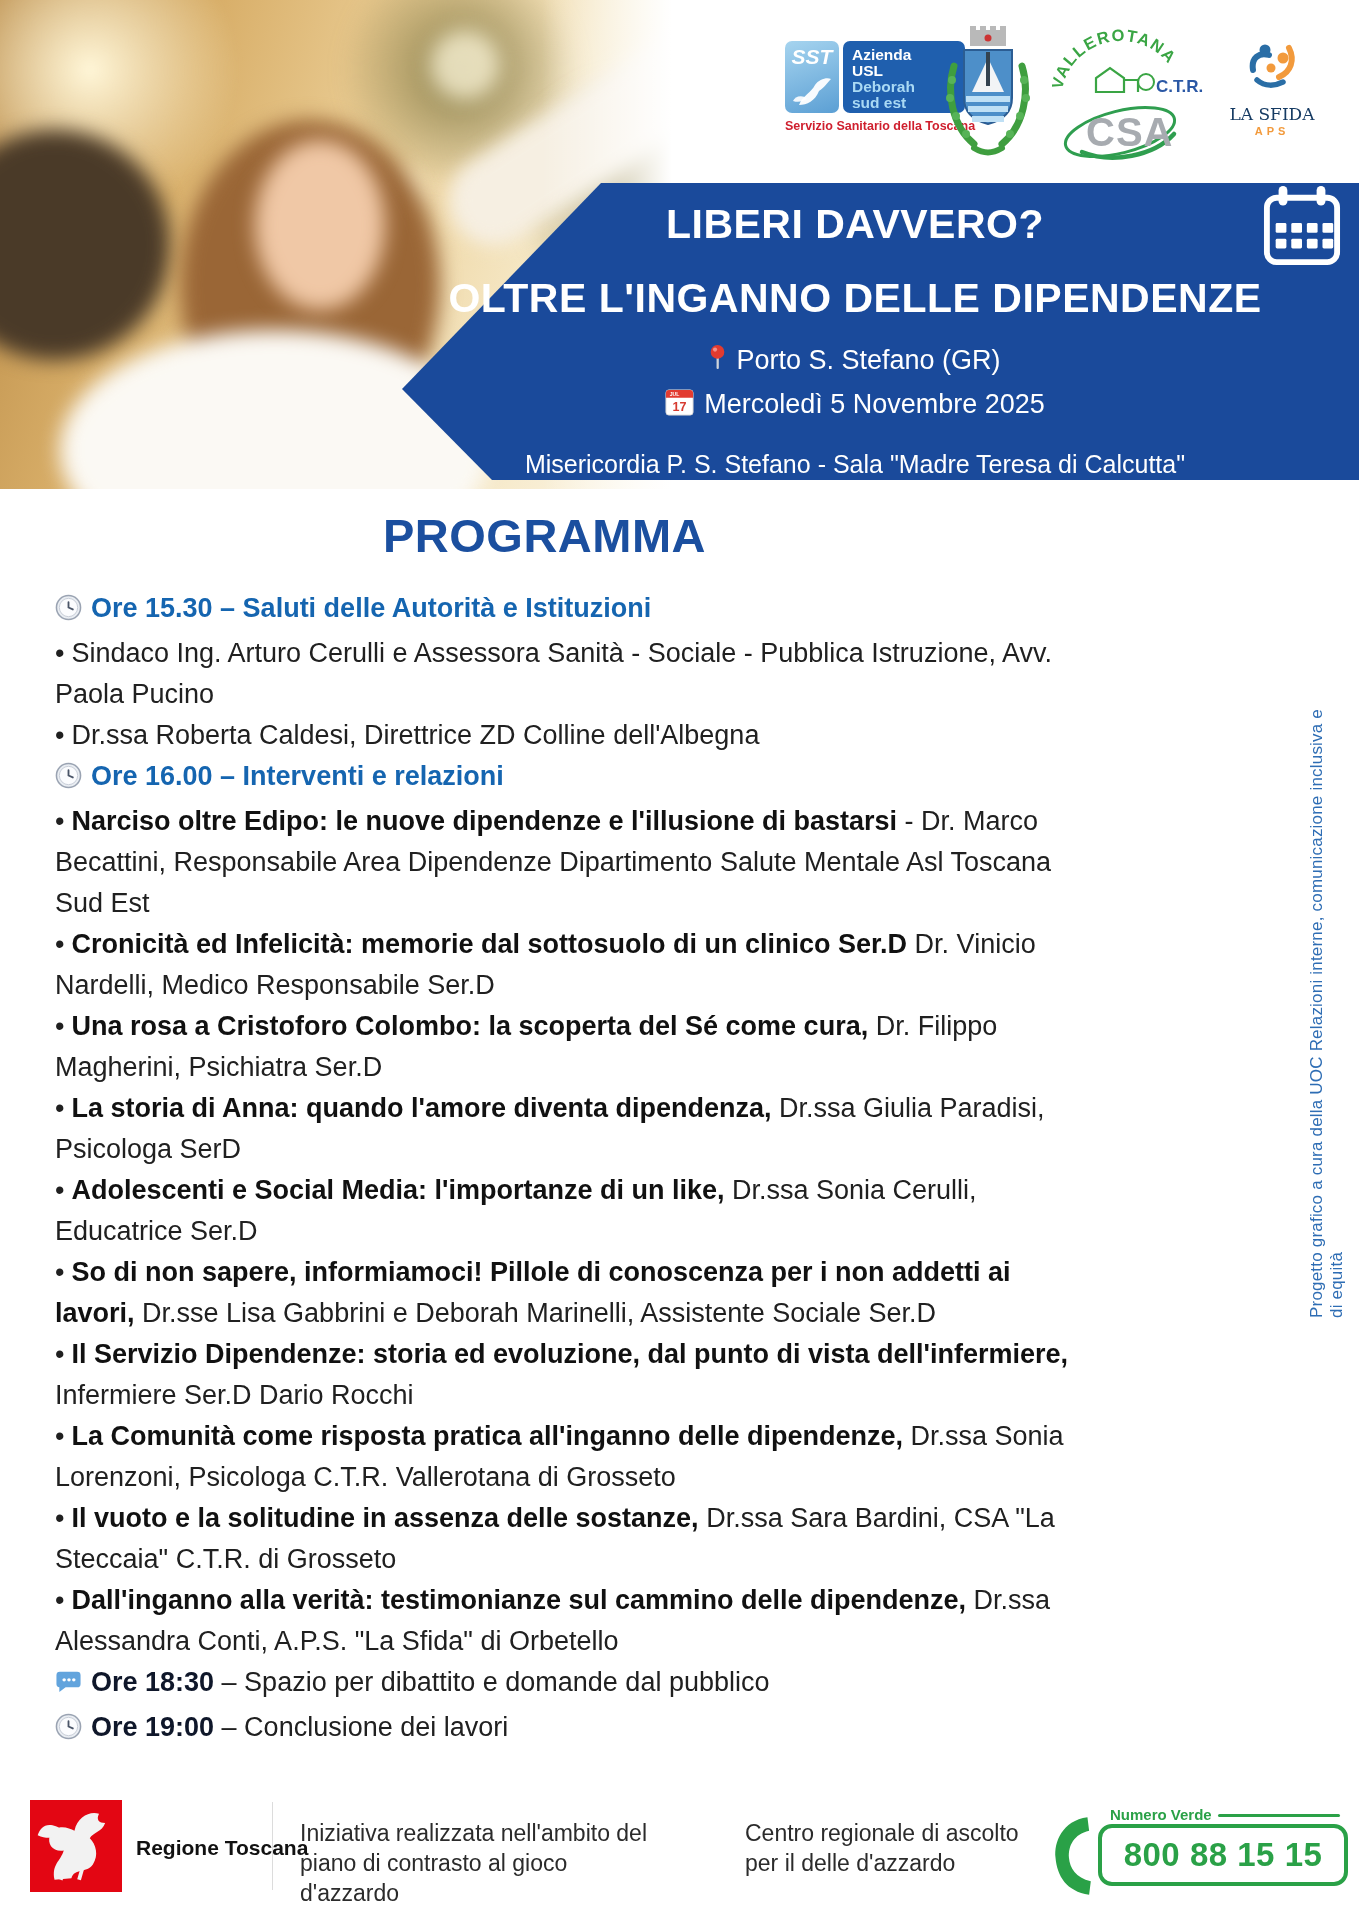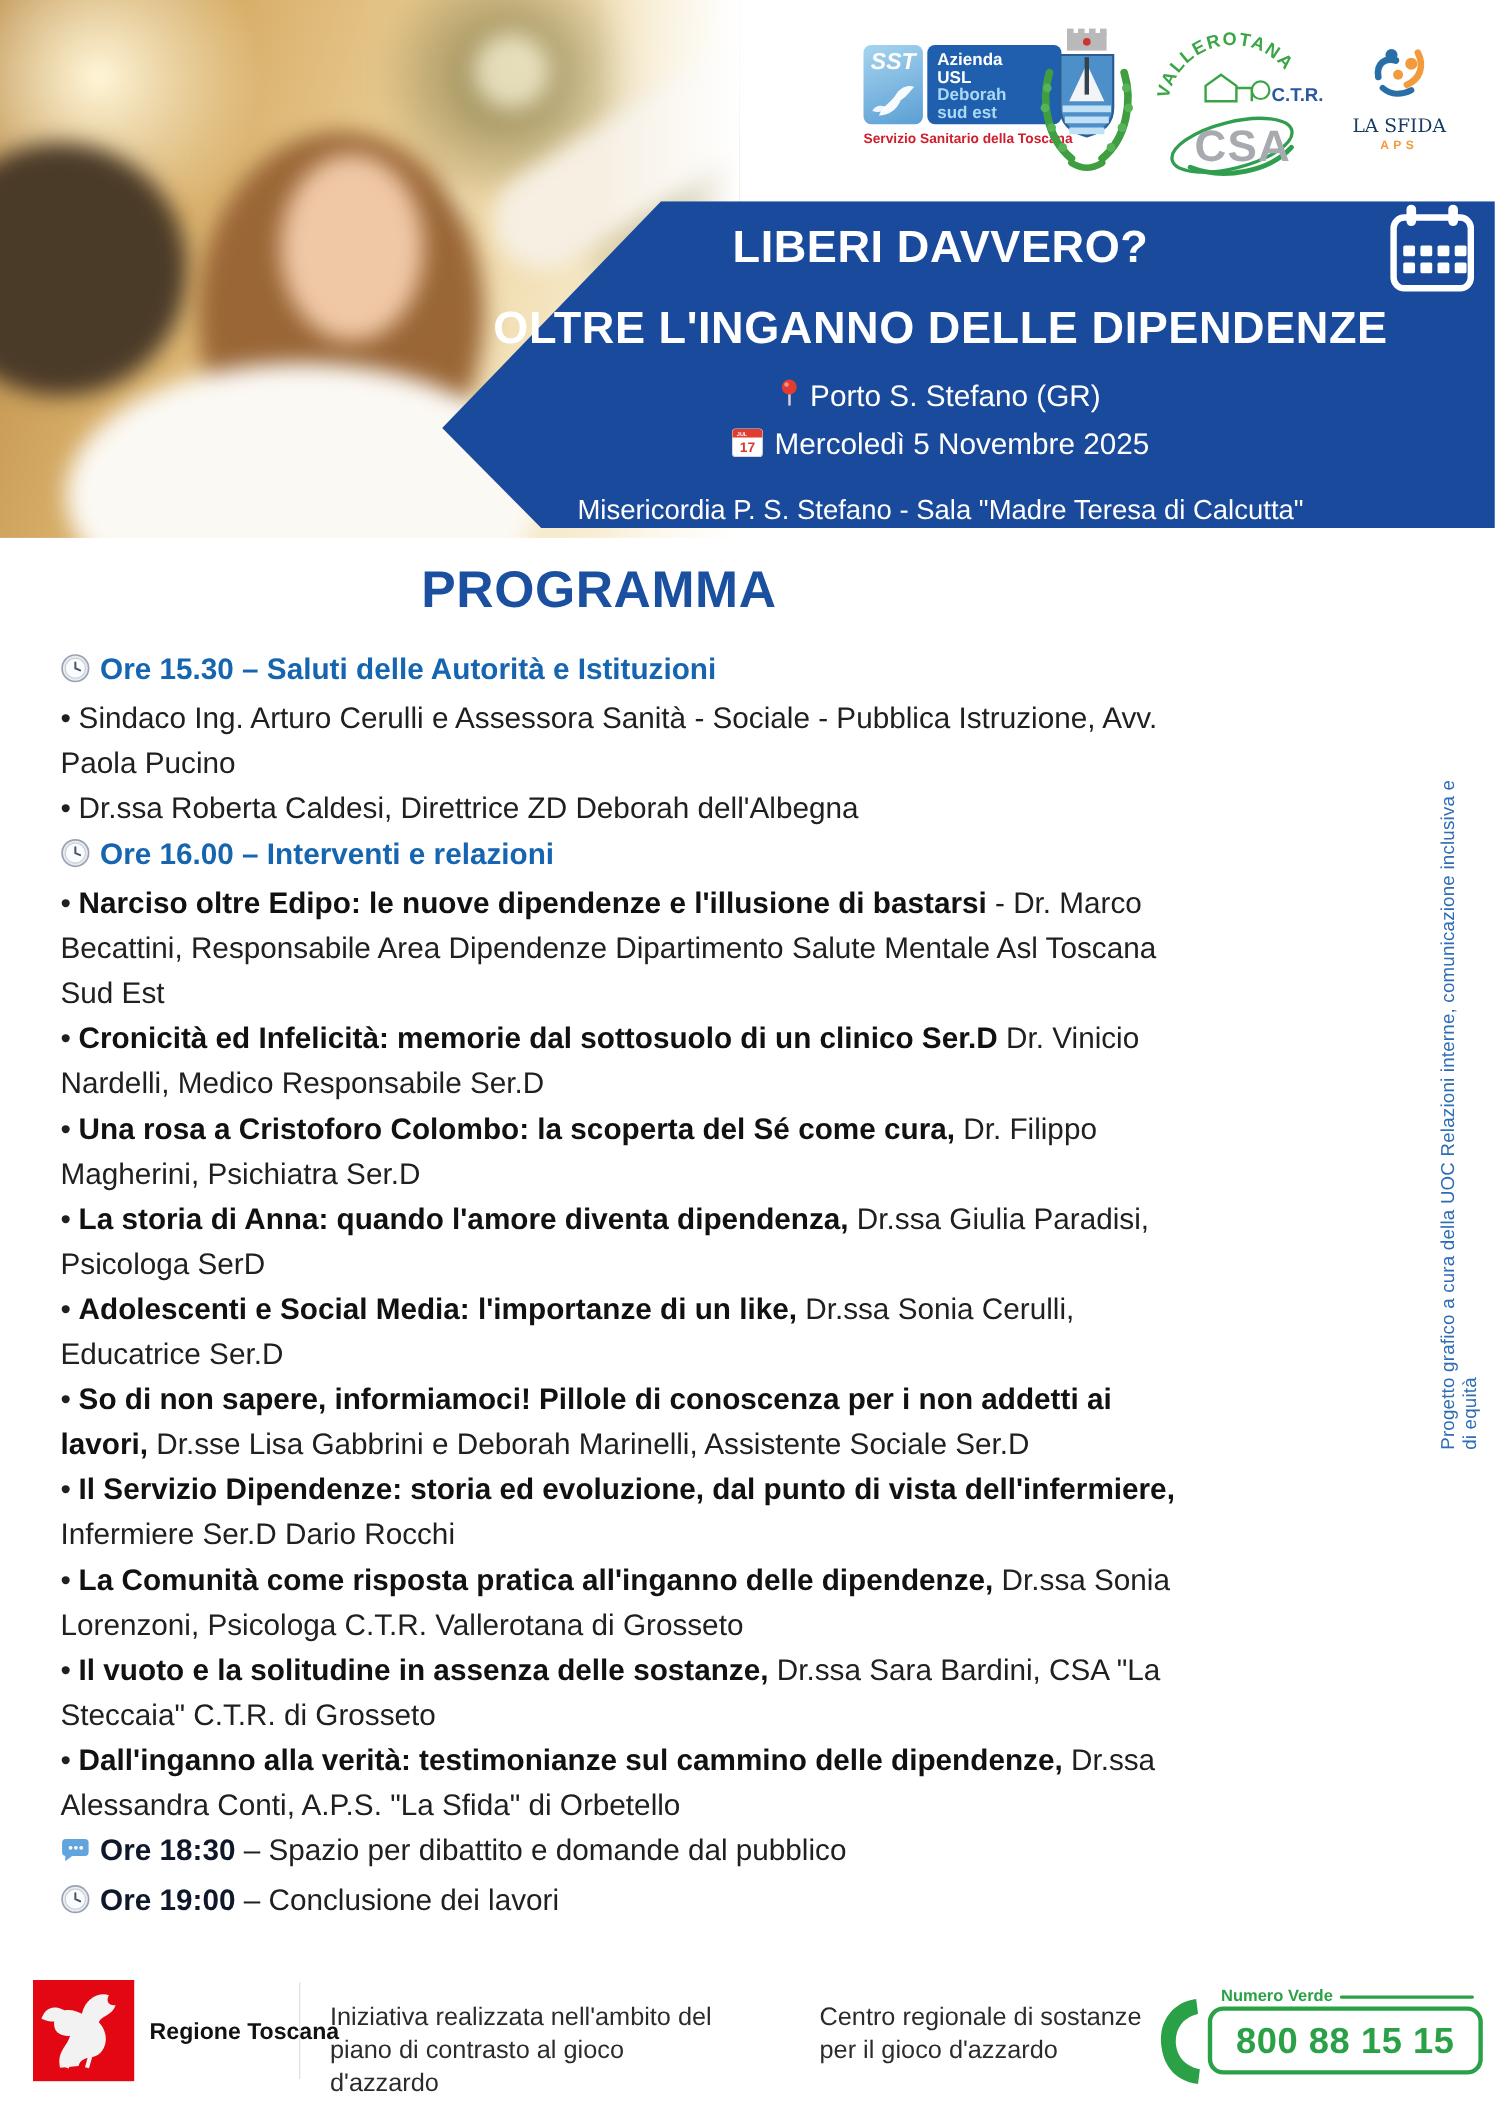--- a/index.html
+++ b/index.html
@@ -223,21 +223,21 @@
   </div>
 
   <div class="prog-title">PROGRAMMA</div>
   <div class="program" id="program-list">
       <div class="pline"><span class="picon"><svg width="27" height="27" viewBox="0 0 28 28">
             <circle cx="14" cy="14" r="12.5" fill="#e9edf2" stroke="#9aa3b2" stroke-width="1.6"></circle>
             <circle cx="14" cy="14" r="9.5" fill="#fbfcfe" stroke="#c7ccd6" stroke-width="1"></circle>
             <path d="M14 8.5 V14 L18.5 16" stroke="#4a5568" stroke-width="1.9" fill="none" stroke-linecap="round"></path>
           </svg></span><span class="sess">Ore 15.30 – Saluti delle Autorità e Istituzioni</span></div>
       <div class="pline"><span class="pbullet">•</span><span>Sindaco Ing. Arturo Cerulli e Assessora Sanità - Sociale - Pubblica Istruzione, Avv. Paola Pucino</span></div>
-      <div class="pline"><span class="pbullet">•</span><span>Dr.ssa Roberta Caldesi, Direttrice ZD Deborah dell'Albegna</span></div>
+      <div class="pline"><span class="pbullet">•</span><span>Dr.ssa Roberta Caldesi, Direttrice ZD Colline dell'Albegna</span></div>
       <div class="pline"><span class="picon"><svg width="27" height="27" viewBox="0 0 28 28">
             <circle cx="14" cy="14" r="12.5" fill="#e9edf2" stroke="#9aa3b2" stroke-width="1.6"></circle>
             <circle cx="14" cy="14" r="9.5" fill="#fbfcfe" stroke="#c7ccd6" stroke-width="1"></circle>
             <path d="M14 8.5 V14 L18.5 16" stroke="#4a5568" stroke-width="1.9" fill="none" stroke-linecap="round"></path>
           </svg></span><span class="sess">Ore 16.00 – Interventi e relazioni</span></div>
       <div class="pline"><span class="pbullet">•</span><span class="pbold">Narciso oltre Edipo: le nuove dipendenze e l'illusione di bastarsi</span><span> - Dr. Marco Becattini, Responsabile Area Dipendenze Dipartimento Salute Mentale Asl Toscana Sud Est</span></div>
       <div class="pline"><span class="pbullet">•</span><span class="pbold">Cronicità ed Infelicità: memorie dal sottosuolo di un clinico Ser.D</span><span> Dr. Vinicio Nardelli, Medico Responsabile Ser.D</span></div>
       <div class="pline"><span class="pbullet">•</span><span class="pbold">Una rosa a Cristoforo Colombo: la scoperta del Sé come cura,</span><span> Dr. Filippo Magherini, Psichiatra Ser.D</span></div>
       <div class="pline"><span class="pbullet">•</span><span class="pbold">La storia di Anna: quando l'amore diventa dipendenza,</span><span> Dr.ssa Giulia Paradisi, Psicologa SerD</span></div>
       <div class="pline"><span class="pbullet">•</span><span class="pbold">Adolescenti e Social Media: l'importanze di un like,</span><span> Dr.ssa Sonia Cerulli, Educatrice Ser.D</span></div>
@@ -265,21 +265,21 @@
     <div class="rt-box">
       <svg width="92" height="92" viewBox="0 0 60 60">
         <path d="M16 52 C14 42 20 40 22 33 C15 34 11 29 13 23 C17 15 25 18 29 20 C31 11 39 7 45 9 C43 13 45 15 49 15 C47 21 41 21 39 25 C43 29 45 36 41 42 C37 48 29 44 27 51 Z" fill="#f2f2f2"></path>
         <path d="M22 20 C12 13 7 17 5 23 C11 26 16 24 22 24 Z" fill="#f2f2f2"></path>
         <path d="M20 52 l3 -8 M32 52 l2 -7" stroke="#f2f2f2" stroke-width="2.5"></path>
       </svg>
     </div>
     <div class="rt-label">Regione Toscana</div>
     <div class="f-div"></div>
     <div class="f-init">Iniziativa realizzata nell'ambito del piano di contrasto al gioco d'azzardo</div>
-    <div class="f-center">Centro regionale di sostanze per il gioco d'azzardo</div>
+    <div class="f-center">Centro regionale di ascolto per il delle d'azzardo</div>
     <div class="nv">
       <div class="nv-phone">
         <svg width="52" height="84" viewBox="0 0 60 100">
           <path d="M46 4 C16 8 6 34 8 52 C10 74 21 92 48 96 L50 80 C32 76 25 64 24 52 C23 38 30 24 48 20 Z" fill="#2aa147"></path>
         </svg>
       </div>
       <div class="nv-label">Numero Verde</div>
       <div class="nv-line"></div>
       <div class="nv-box">
         <span class="nv-num">800 88 15 15</span>

